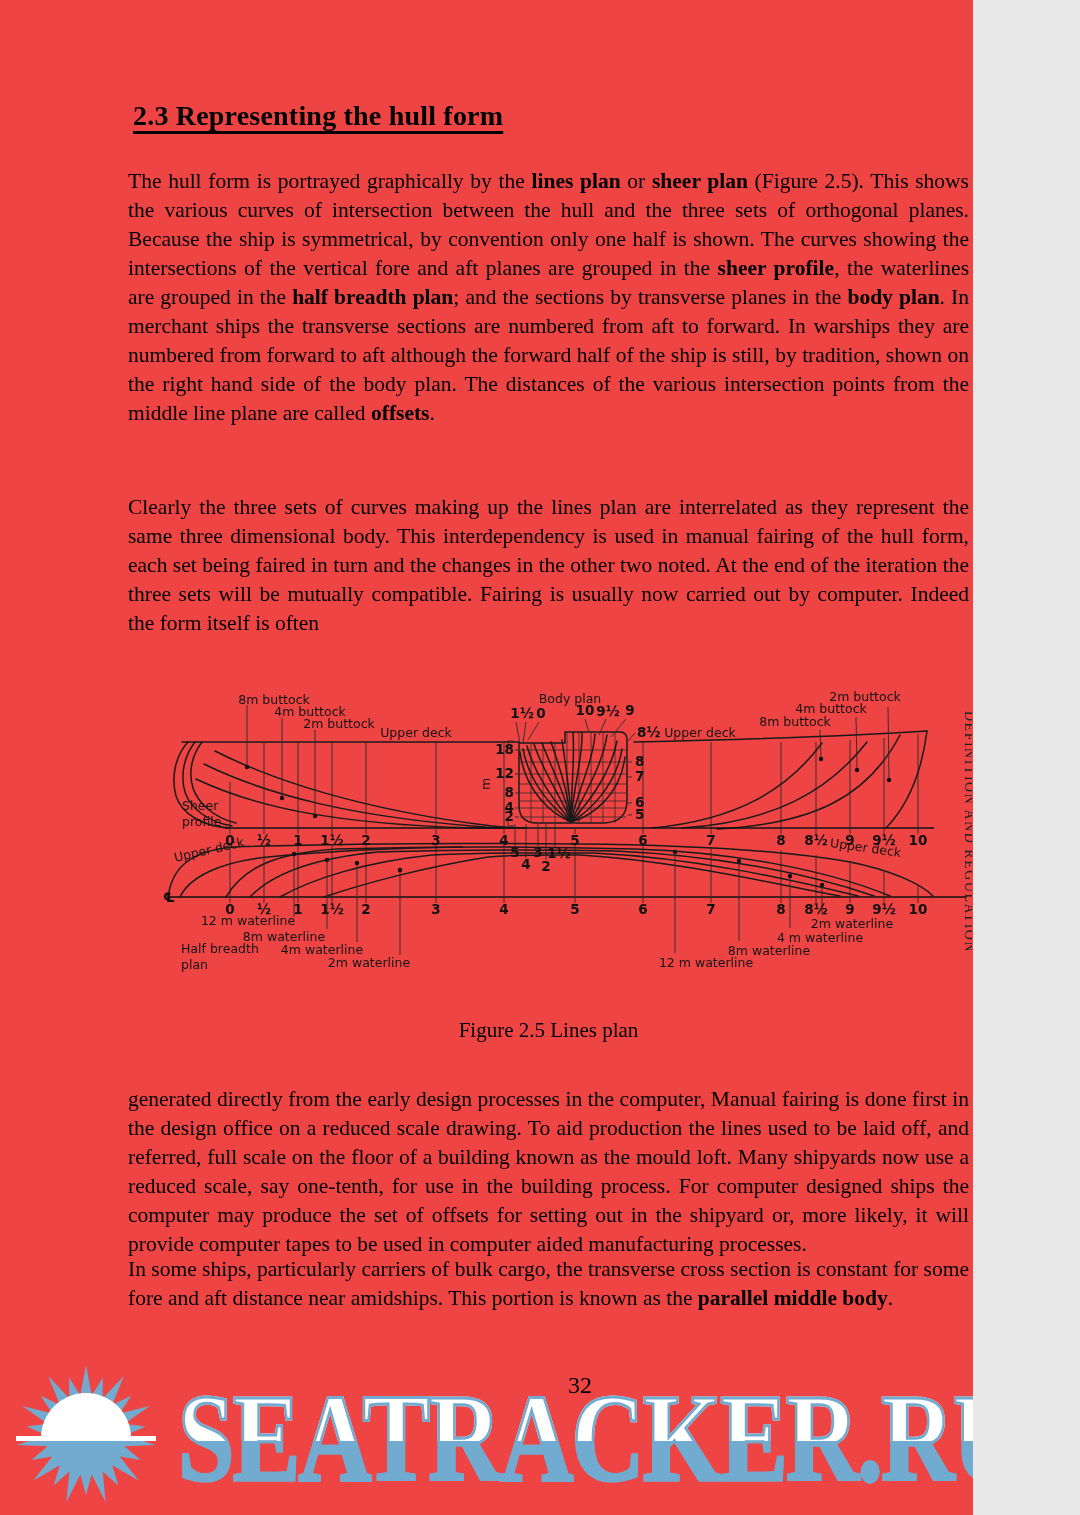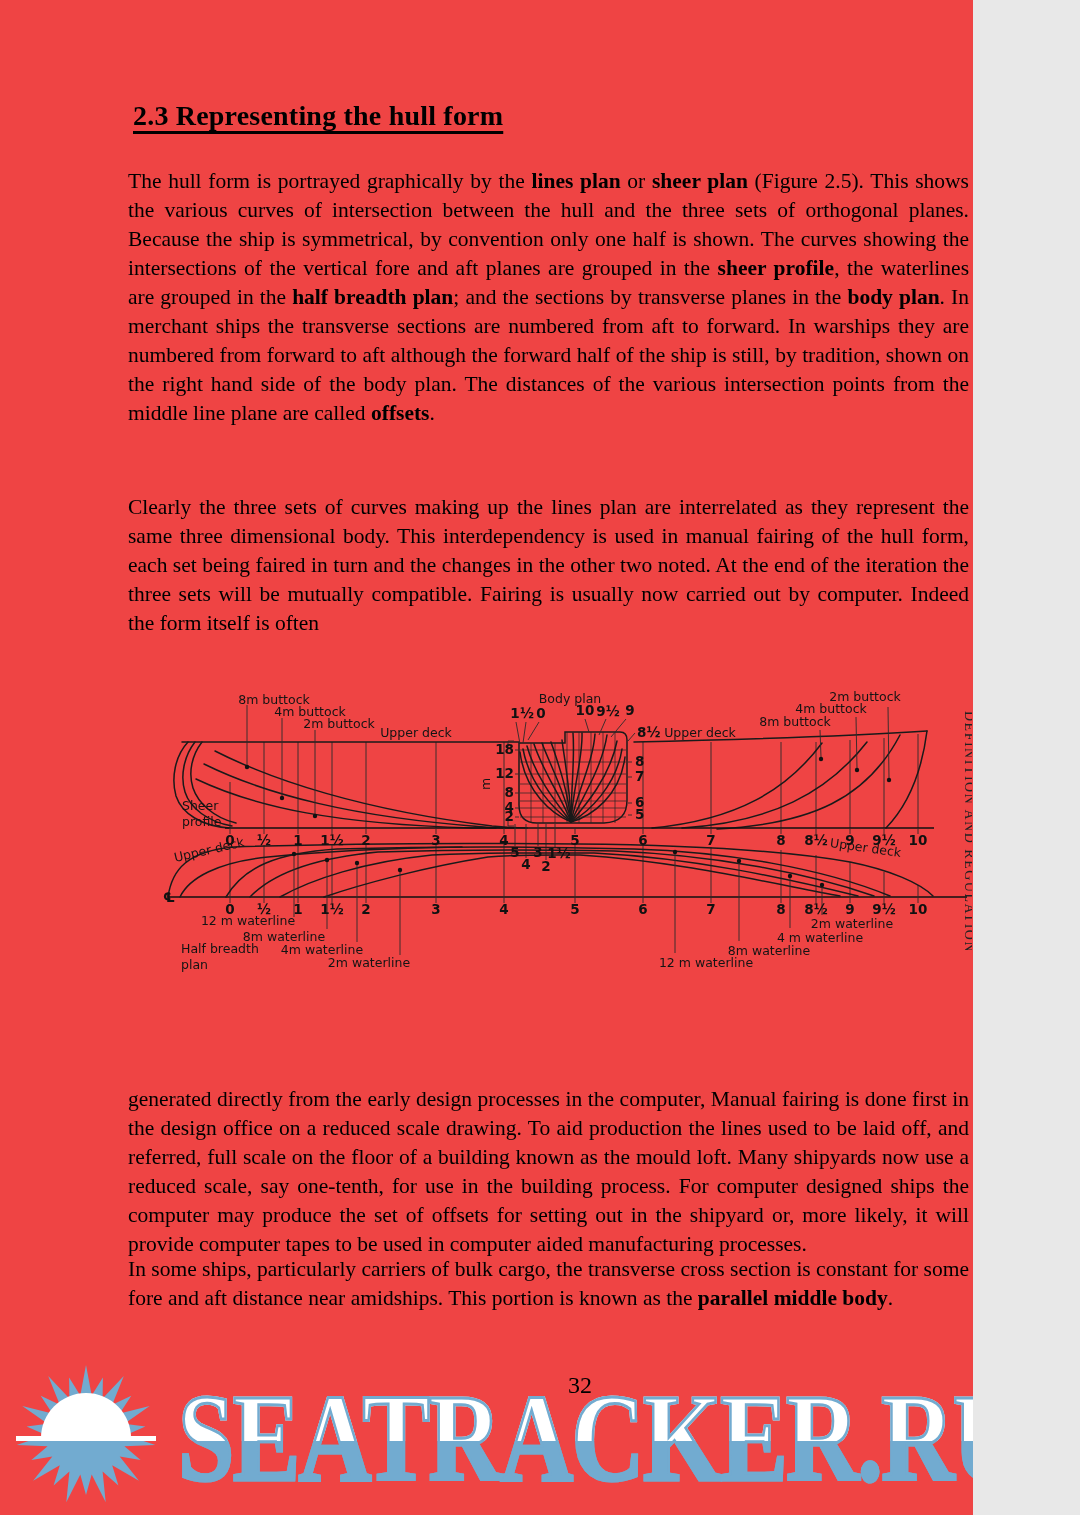--- a/index.html
+++ b/index.html
@@ -209,20 +209,21 @@
       <text class="fl" x="798" y="942" text-anchor="middle">4 m waterline</text>
       <text class="fl" x="747" y="955" text-anchor="middle">8m waterline</text>
       <text class="fl" x="684" y="967" text-anchor="middle">12 m waterline</text>
       <text class="fl" x="159" y="953">Half breadth</text>
       <text class="fl" x="159" y="969">plan</text>
 
       <text class="side" transform="translate(943 832) rotate(90)" text-anchor="middle">DEFINITION AND REGULATION</text>
     </svg>
   </div>
 
+  <div class="caption">Figure 2.5 Lines plan</div>
 
   <div class="para" id="p3"><span>generated directly from the early design processes in the computer, Manual fairing is done first in the design office on a reduced scale drawing. To aid production the lines used to be laid off, and referred, full scale on the floor of a building known as the mould loft. Many shipyards now use a reduced scale, say one-tenth, for use in the building process. For computer designed ships the computer may produce the set of offsets for setting out in the shipyard or, more likely, it will provide computer tapes to be used in computer aided manufacturing processes.</span></div>
   <div class="para" id="p4"><span>In some ships, particularly carriers of bulk cargo, the transverse cross section is constant for some fore and aft distance near amidships. This portion is known as the </span><span class="em">parallel middle body</span><span>.</span></div>
 
   <div class="pageno">32</div>
 
   <svg class="sun" width="140" height="150" viewBox="-70 -70 140 150">
     <polygon id="sun-star" points="0.0,-70.0 5.7,-39.6 16.9,-57.6 16.6,-36.4 37.8,-58.9 26.2,-30.2 45.3,-39.3 33.7,-21.6 63.7,-29.1 38.4,-11.3 59.4,-8.5 40.0,0.0 69.3,10.0 38.4,11.3 54.6,24.9 33.7,21.6 52.9,45.8 26.2,30.2 32.4,50.5 16.6,36.4 19.7,67.2 5.7,39.6 0.0,60.0 -5.7,39.6 -19.7,67.2 -16.6,36.4 -32.4,50.5 -26.2,30.2 -52.9,45.8 -33.7,21.6 -54.6,24.9 -38.4,11.3 -69.3,10.0 -40.0,0.0 -59.4,-8.5 -38.4,-11.3 -63.7,-29.1 -33.7,-21.6 -45.3,-39.3 -26.2,-30.2 -37.8,-58.9 -16.6,-36.4 -16.9,-57.6 -5.7,-39.6" fill="#72abd0"></polygon>
     <rect x="-71" y="1" width="142" height="5" fill="#ffffff"></rect>
     <path d="M-45,3 A45,45 0 0 1 45,3 Z" fill="#ffffff"></path>

